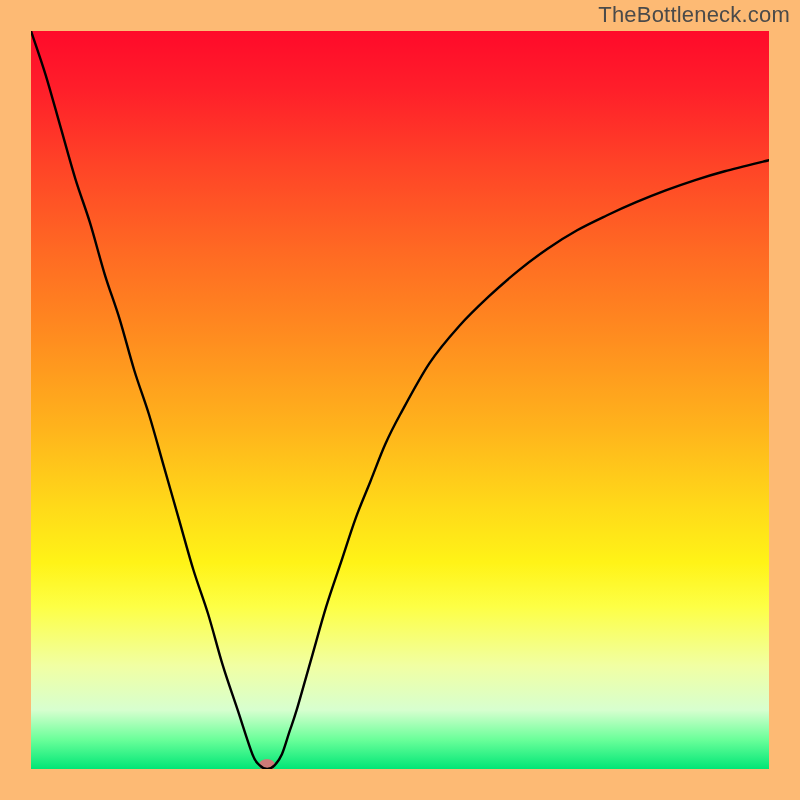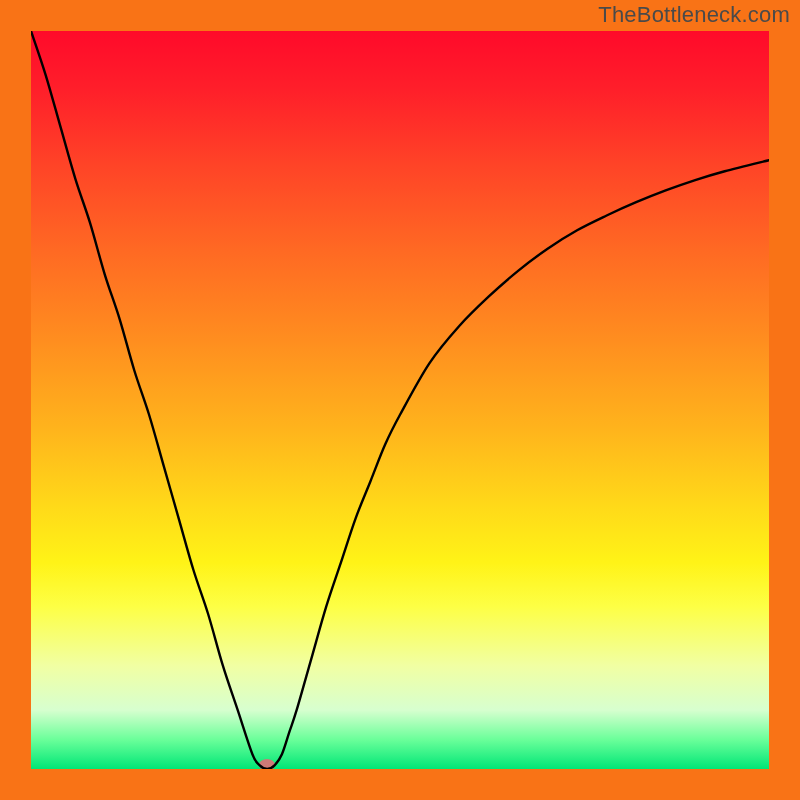--- a/index.html
+++ b/index.html
@@ -8,21 +8,21 @@
     width: 800px;
     height: 800px;
     background: #000;
     overflow: hidden;
     font-family: Arial, Helvetica, sans-serif;
   }
   .frame {
     position: relative;
     width: 800px;
     height: 800px;
-    background: #f97316;
+    background: #fdba74;
   }
   .watermark {
     position: absolute;
     top: 2px;
     right: 10px;
     color: #4a4a4a;
     font-size: 22px;
     font-weight: 500;
     z-index: 50;
     letter-spacing: 0.2px;

